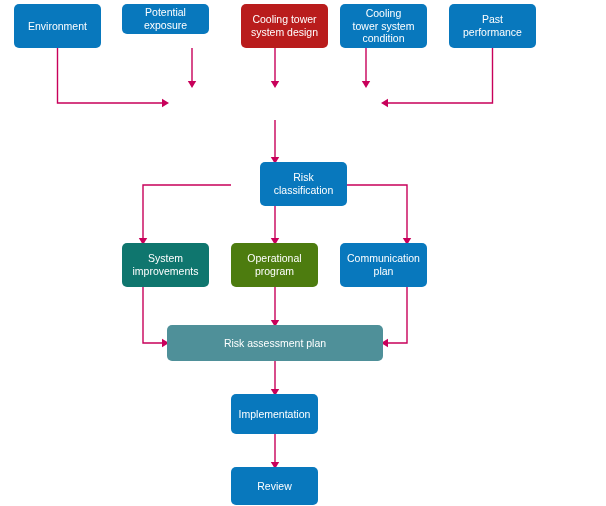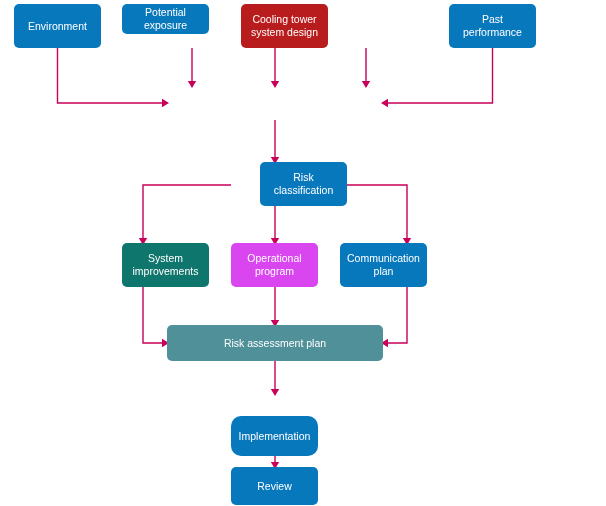--- a/index.html
+++ b/index.html
@@ -127,52 +127,57 @@
   <div class="node node-input" style="left: 122px; top: 4px; width: 87px; height: 30px; background: rgb(8, 120, 189); color: rgb(255, 255, 255);">
     <span class="node-label">Potential
 exposure</span>
   </div>
 
   <div class="node node-input" style="left: 241px; top: 4px; width: 87px; height: 44px; background: #b91c1c; color: rgb(255, 255, 255);">
     <span class="node-label">Cooling tower
 system design</span>
   </div>
 
+  <div class="node node-input" style="left: 340px; top: 4px; width: 87px; height: 44px; background: rgb(8, 120, 189); color: rgb(255, 255, 255);">
+    <span class="node-label">Cooling
+tower system
+condition</span>
+  </div>
 
   <div class="node node-input" style="left: 449px; top: 4px; width: 87px; height: 44px; background: rgb(8, 120, 189); color: rgb(255, 255, 255);">
     <span class="node-label">Past
 performance</span>
   </div>
 
 
   <div class="node node-process" style="left: 216px; top: 162px; width: 87px; height: 44px; background: rgb(8, 120, 189); color: rgb(255, 255, 255); margin-left: 44px;">
     <span class="node-label">Risk
 classification</span>
   </div>
 
   <div class="node node-process" style="left: 122px; top: 243px; width: 87px; height: 44px; background: #0f766e; color: rgb(255, 255, 255);">
     <span class="node-label">System
 improvements</span>
   </div>
 
-  <div class="node node-process" style="left: 231px; top: 243px; width: 87px; height: 44px; background: #d946ef; color: rgb(255, 255, 255);">
+  <div class="node node-process" style="left: 231px; top: 243px; width: 87px; height: 44px; background: #4d7c0f; color: rgb(255, 255, 255);">
     <span class="node-label">Operational
 program</span>
   </div>
 
   <div class="node node-process" style="left: 340px; top: 243px; width: 87px; height: 44px; background: rgb(8, 120, 189); color: rgb(255, 255, 255); align-items: center;">
     <span class="node-label">Communication
 plan</span>
   </div>
 
   <div class="node node-aggregate" style="left: 167px; top: 325px; width: 216px; height: 36px; background: rgb(79, 144, 153); color: rgb(255, 255, 255);">
     <span class="node-label">Risk assessment plan</span>
   </div>
 
-  <div class="node node-process" style="left: 231px; top: 416px; width: 87px; height: 40px; background: rgb(8, 120, 189); color: rgb(255, 255, 255); border-radius: 10px;">
+  <div class="node node-process" style="left: 231px; top: 394px; width: 87px; height: 40px; background: rgb(8, 120, 189); color: rgb(255, 255, 255);">
     <span class="node-label">Implementation</span>
   </div>
 
   <div class="node node-process" style="left: 231px; top: 467px; width: 87px; height: 38px; background: rgb(8, 120, 189); color: rgb(255, 255, 255);">
     <span class="node-label">Review</span>
   </div>
 
 </div>
 
 </body></html>

